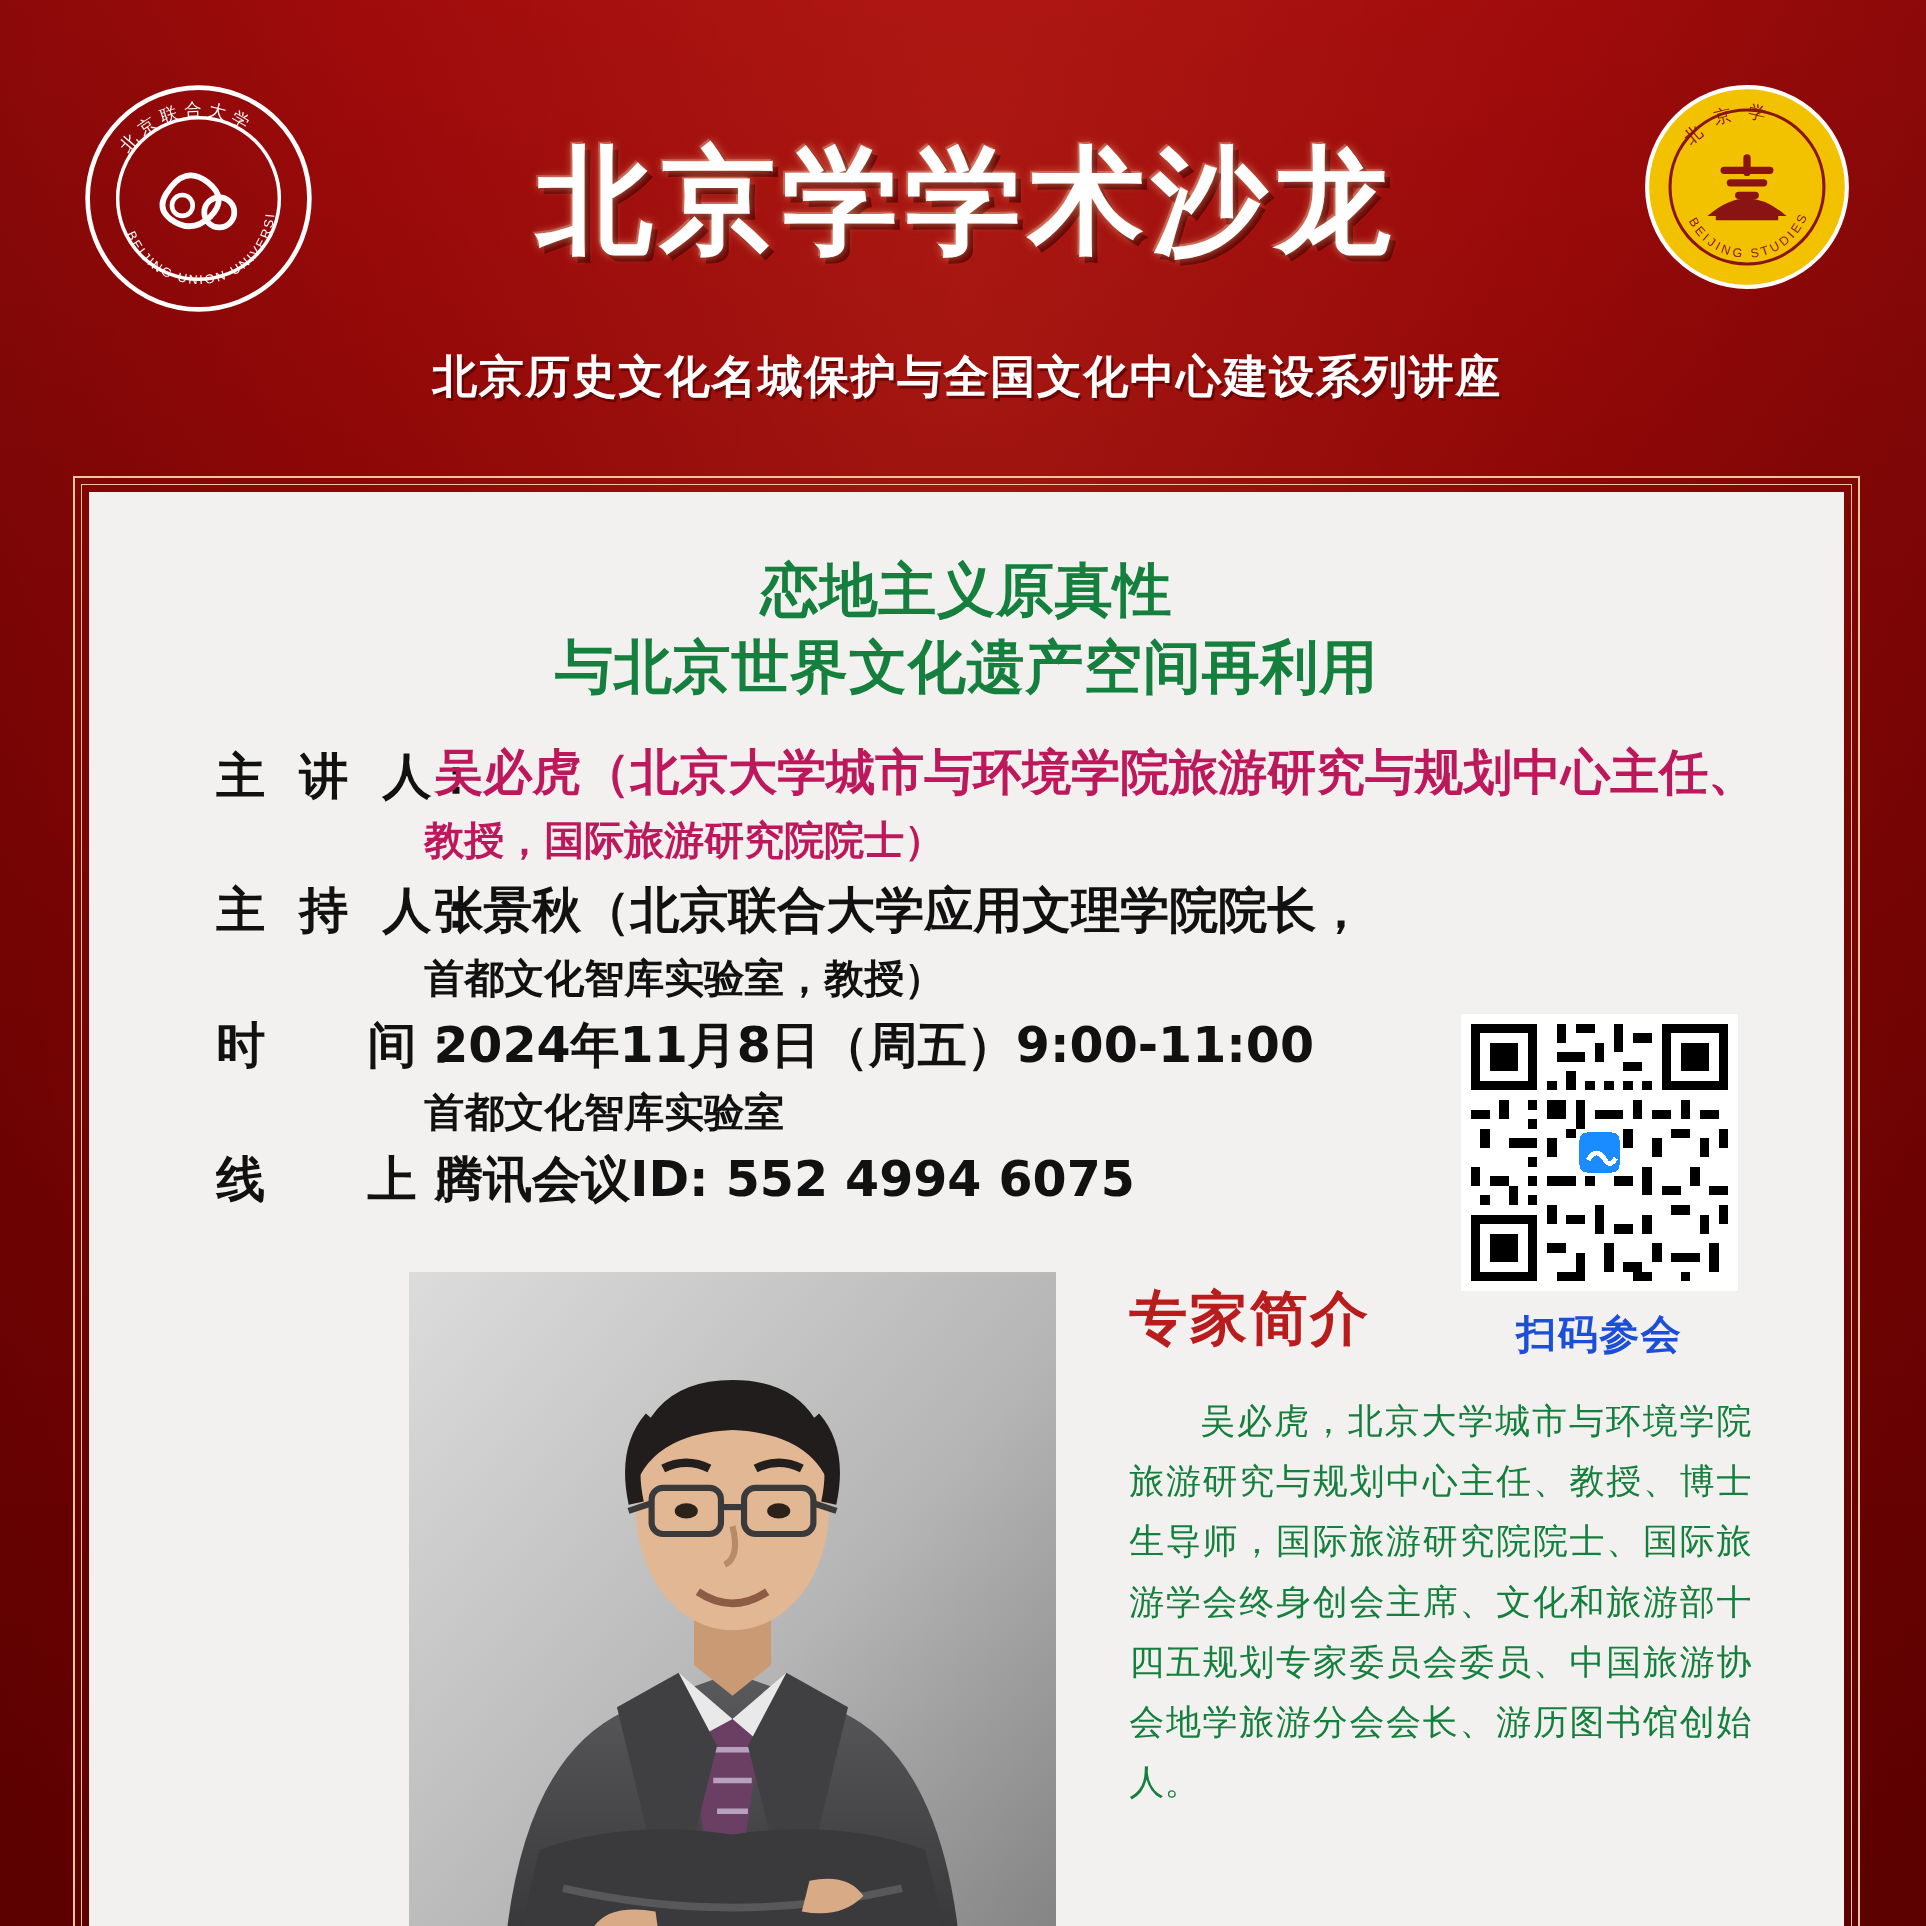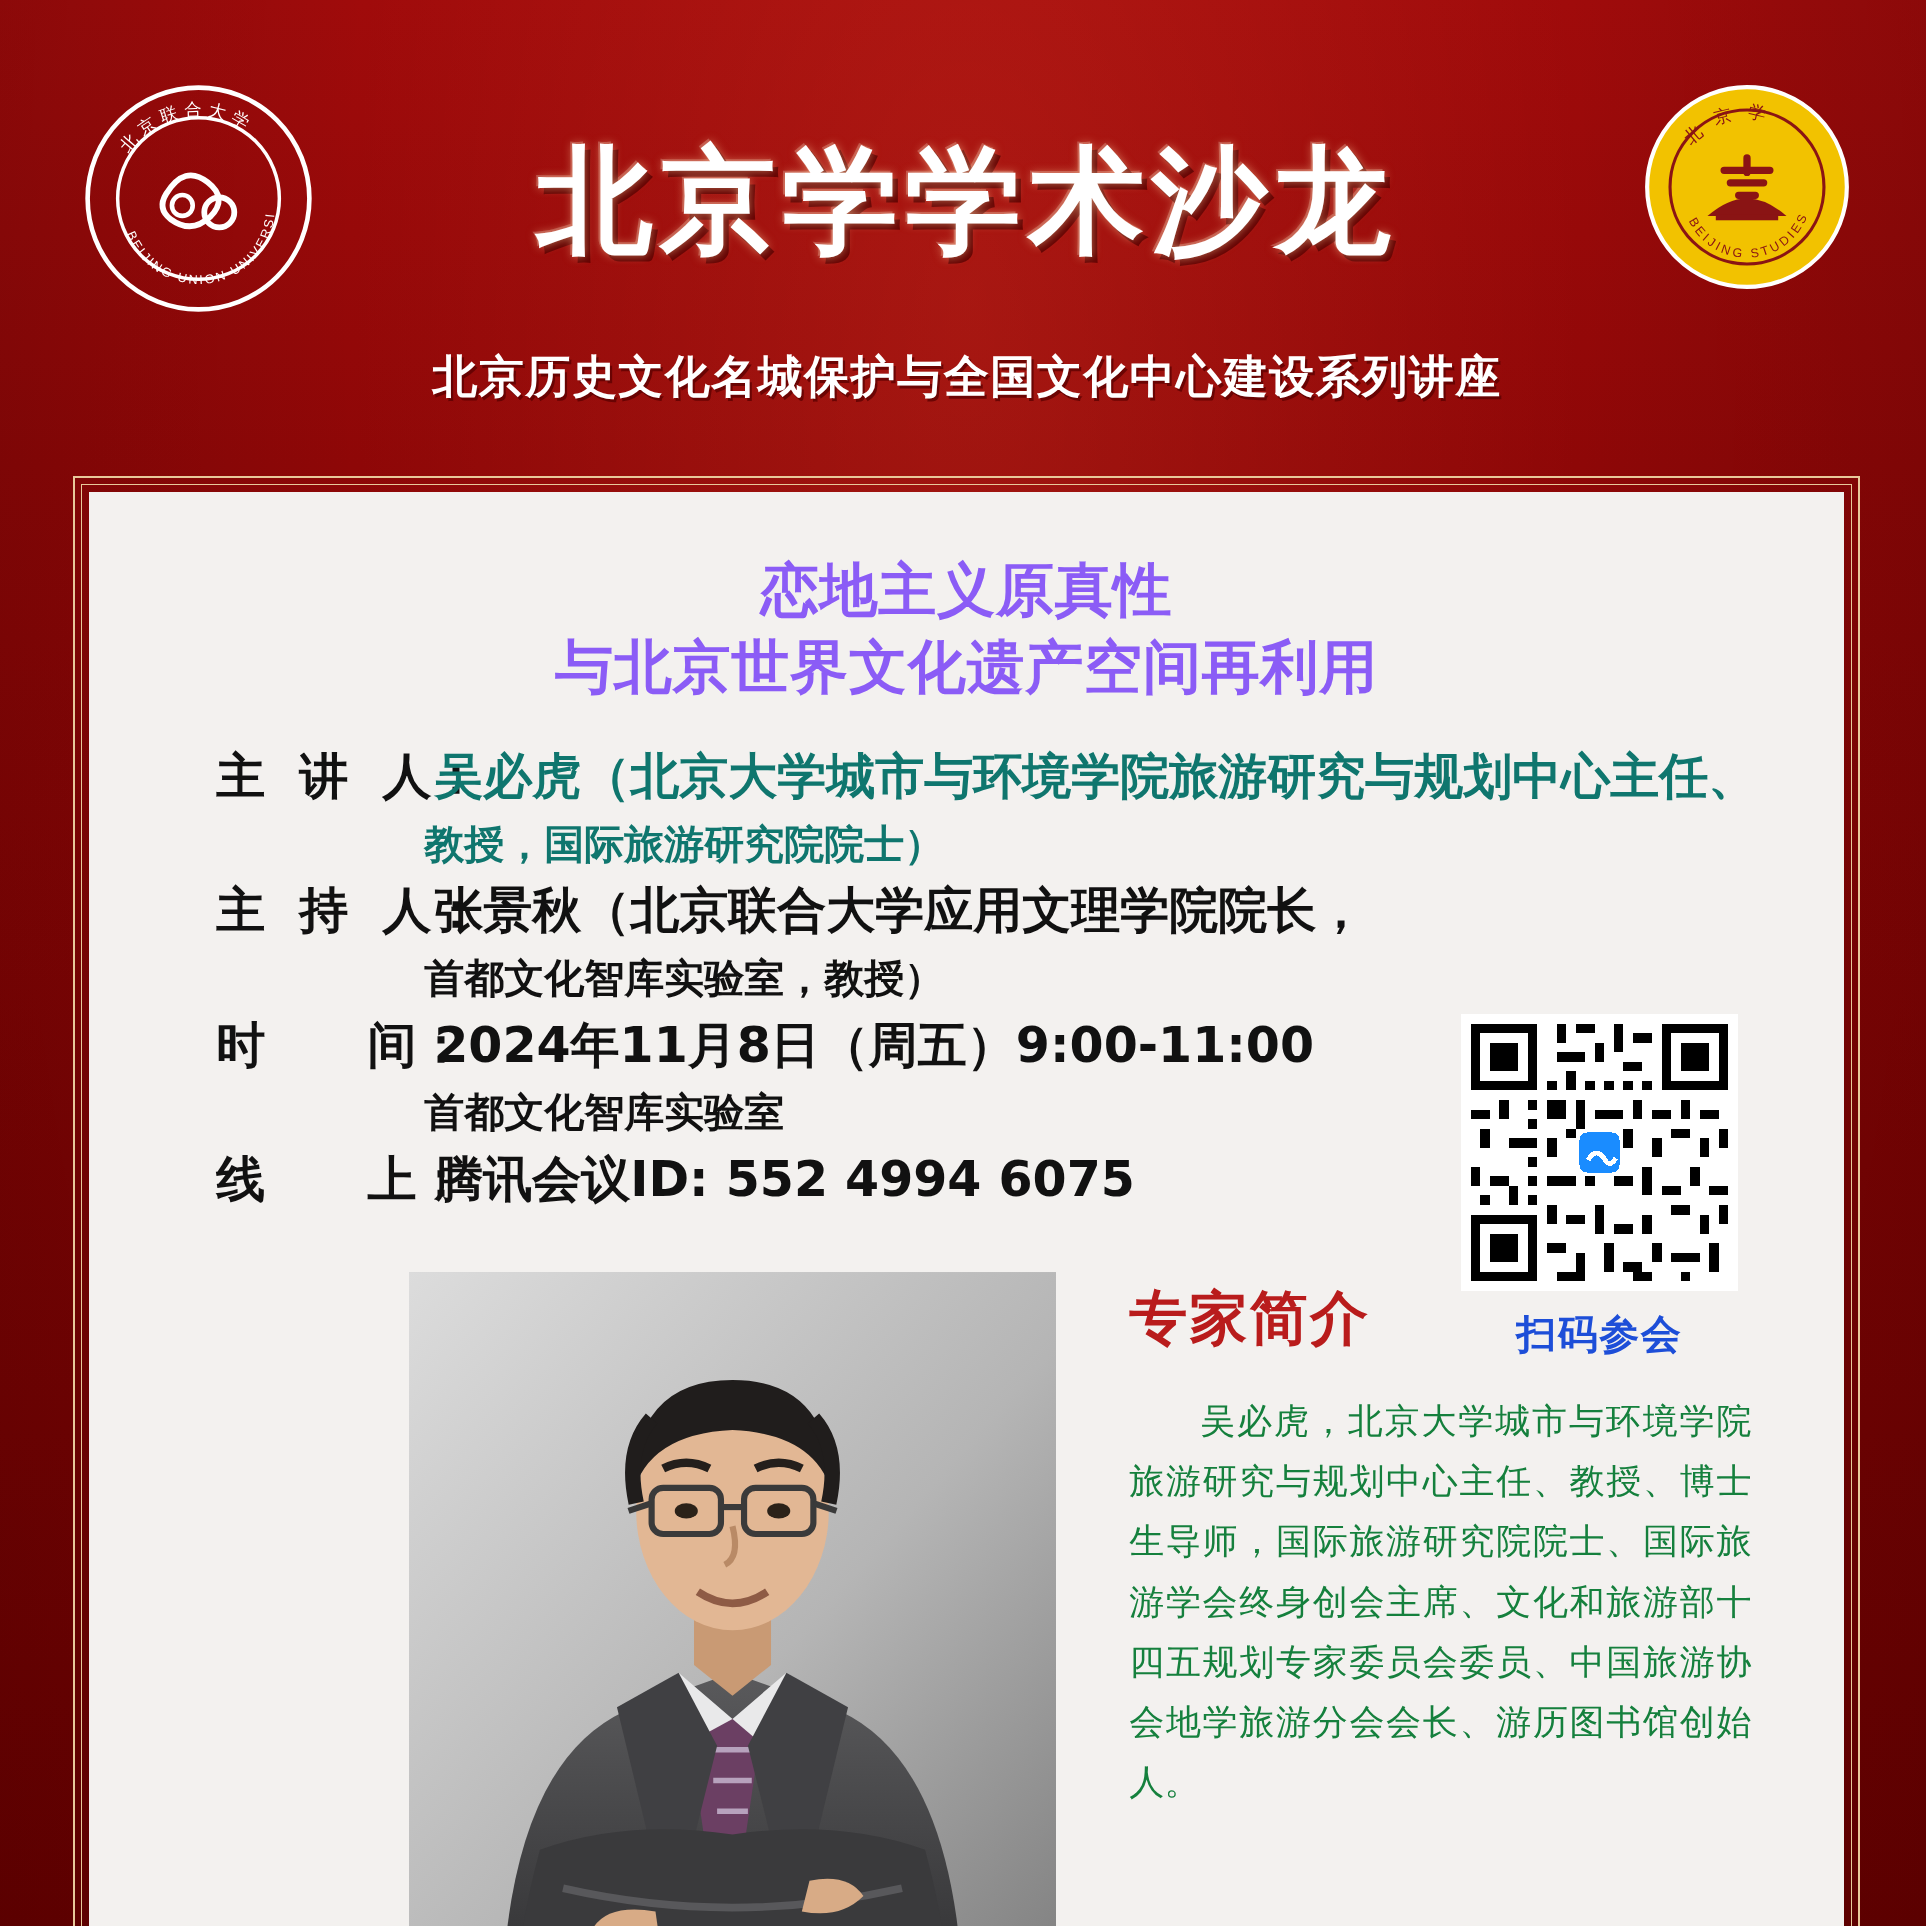--- a/index.html
+++ b/index.html
@@ -115,21 +115,21 @@
   }
 
   
   .event-title {
     margin-top: 60px;
     text-align: center;
     font-family: "DejaVu Sans", sans-serif;
     font-weight: bold;
     font-size: 58px;
     line-height: 1.32;
-    color: #8b5cf6;
+    color: #15803d;
     letter-spacing: 0.8px;
   }
 
   
   .info {
     margin: 37px 0 0 0;
     padding: 0 58px 0 127px;
     font-family: "DejaVu Sans", sans-serif;
     color: #16167a;
   }
@@ -155,21 +155,22 @@
     padding-left: 208px;
     font-size: 40px;
     font-weight: bold;
     line-height: 1.42;
     margin-bottom: 3.9px;
   }
   .info .dark {
     color: #111111;
   }
   .info .blue {
-    color: #0f766e;
+    color: #be185d;
+    font-family: Liberation Mono, monospace;
   }
 
   
   .qr-wrap {
     position: absolute;
     right: 98px;
     top: 522px;
     width: 293px;
     text-align: center;
   }

